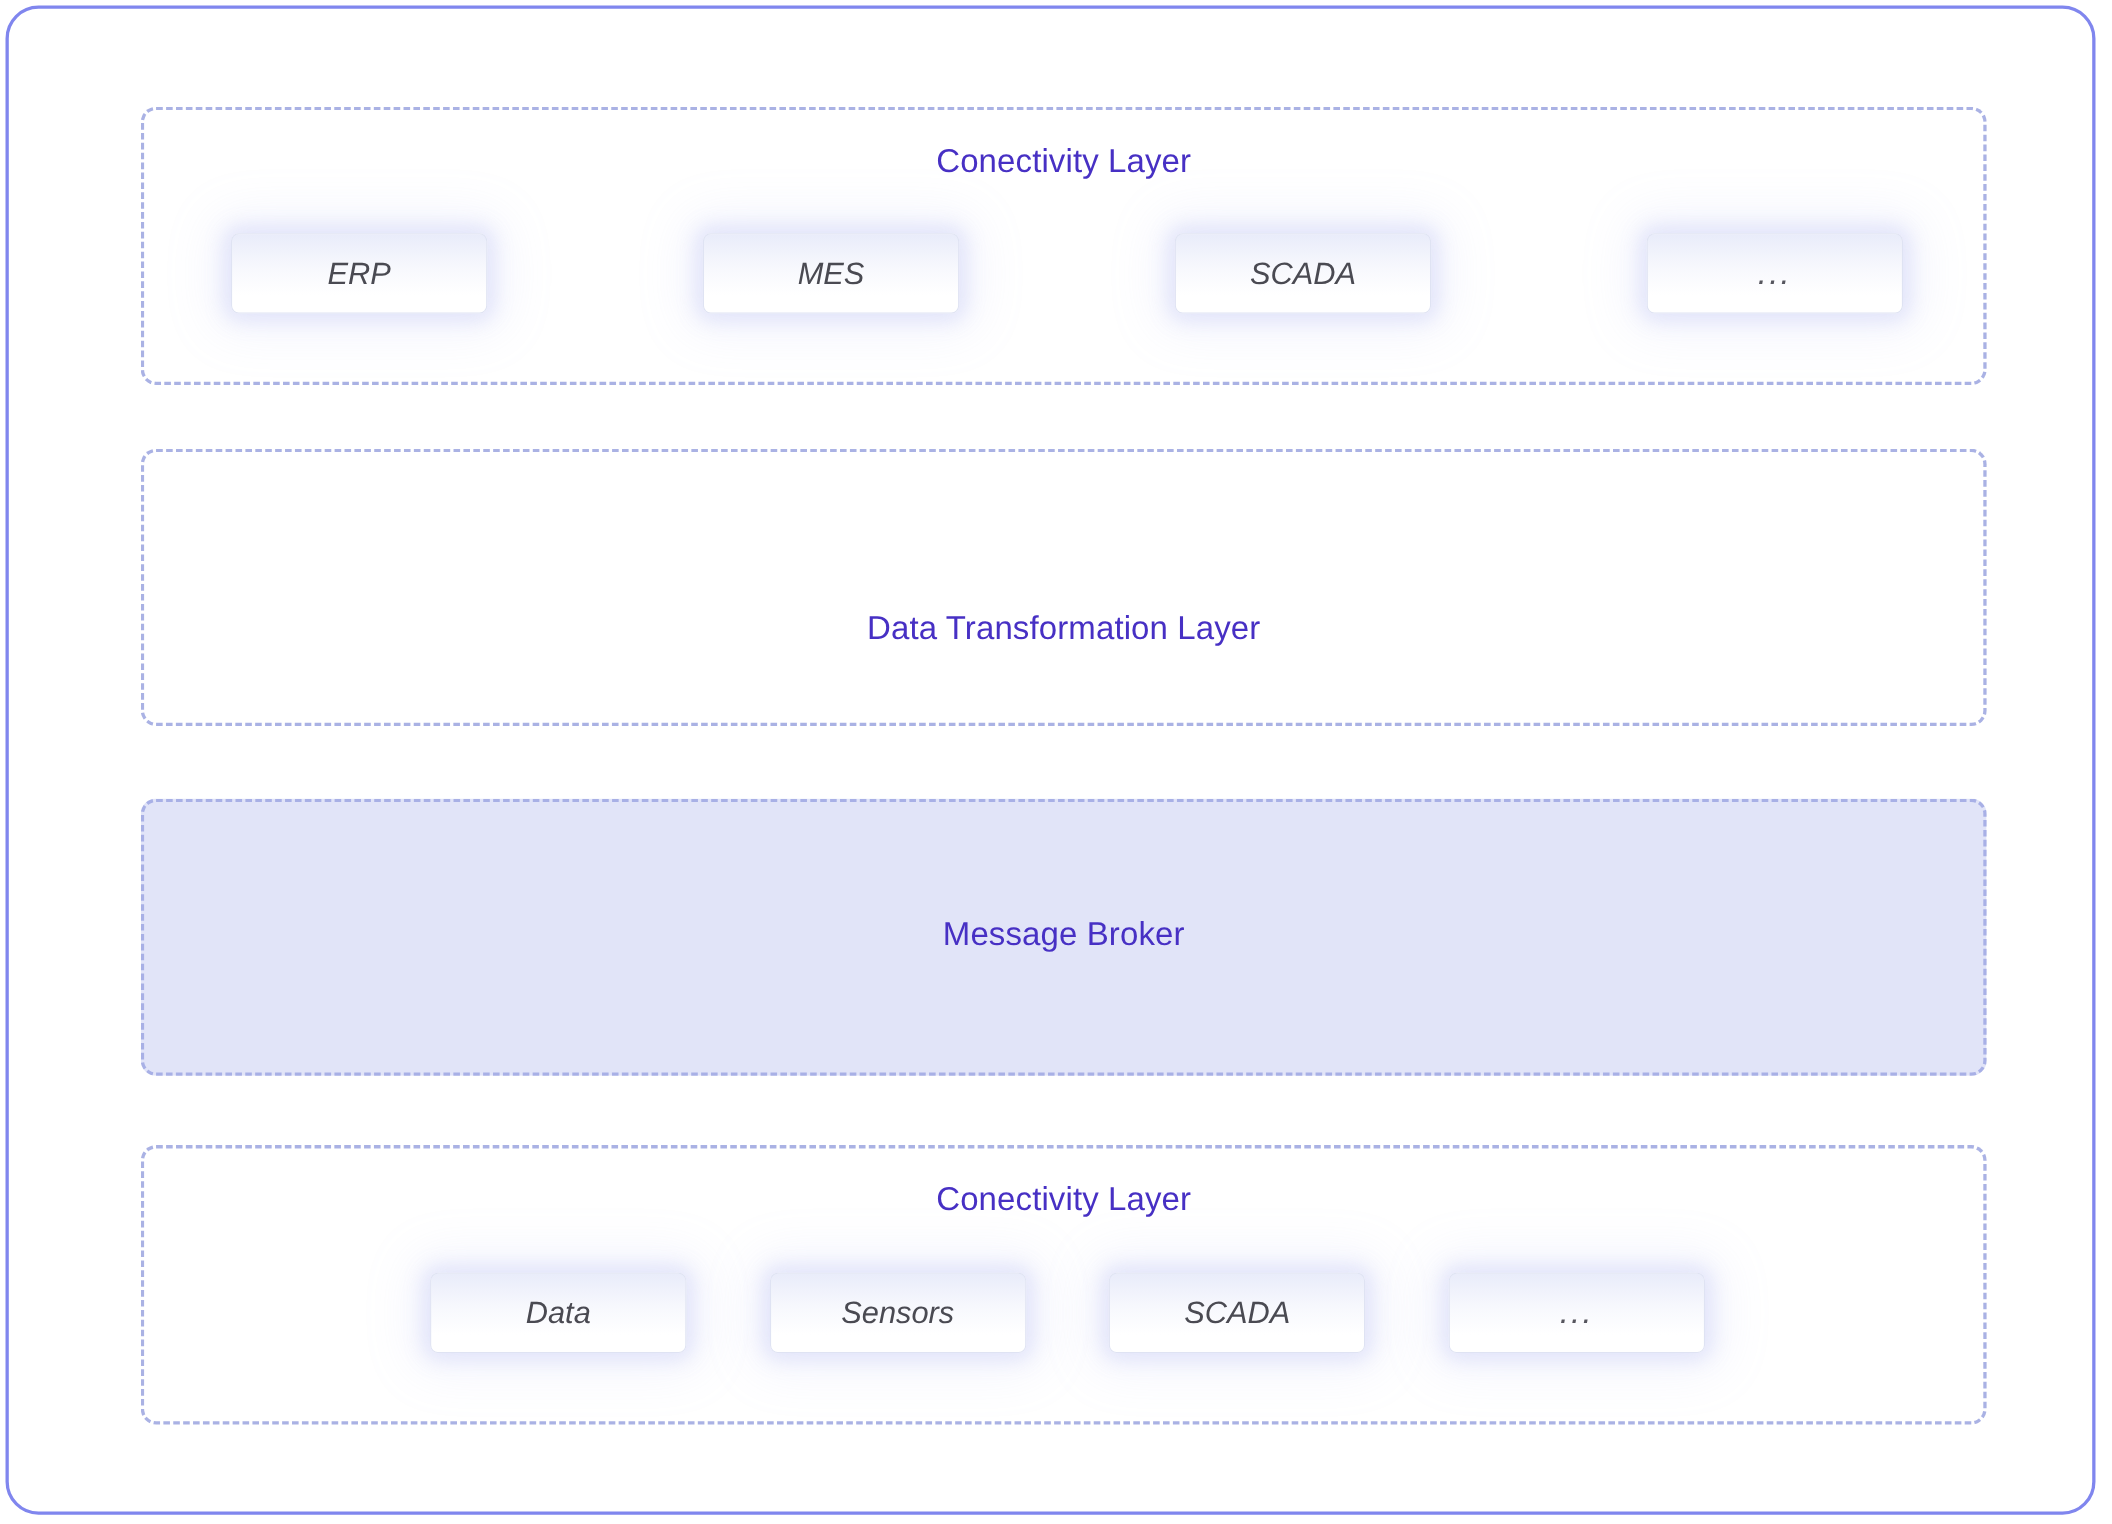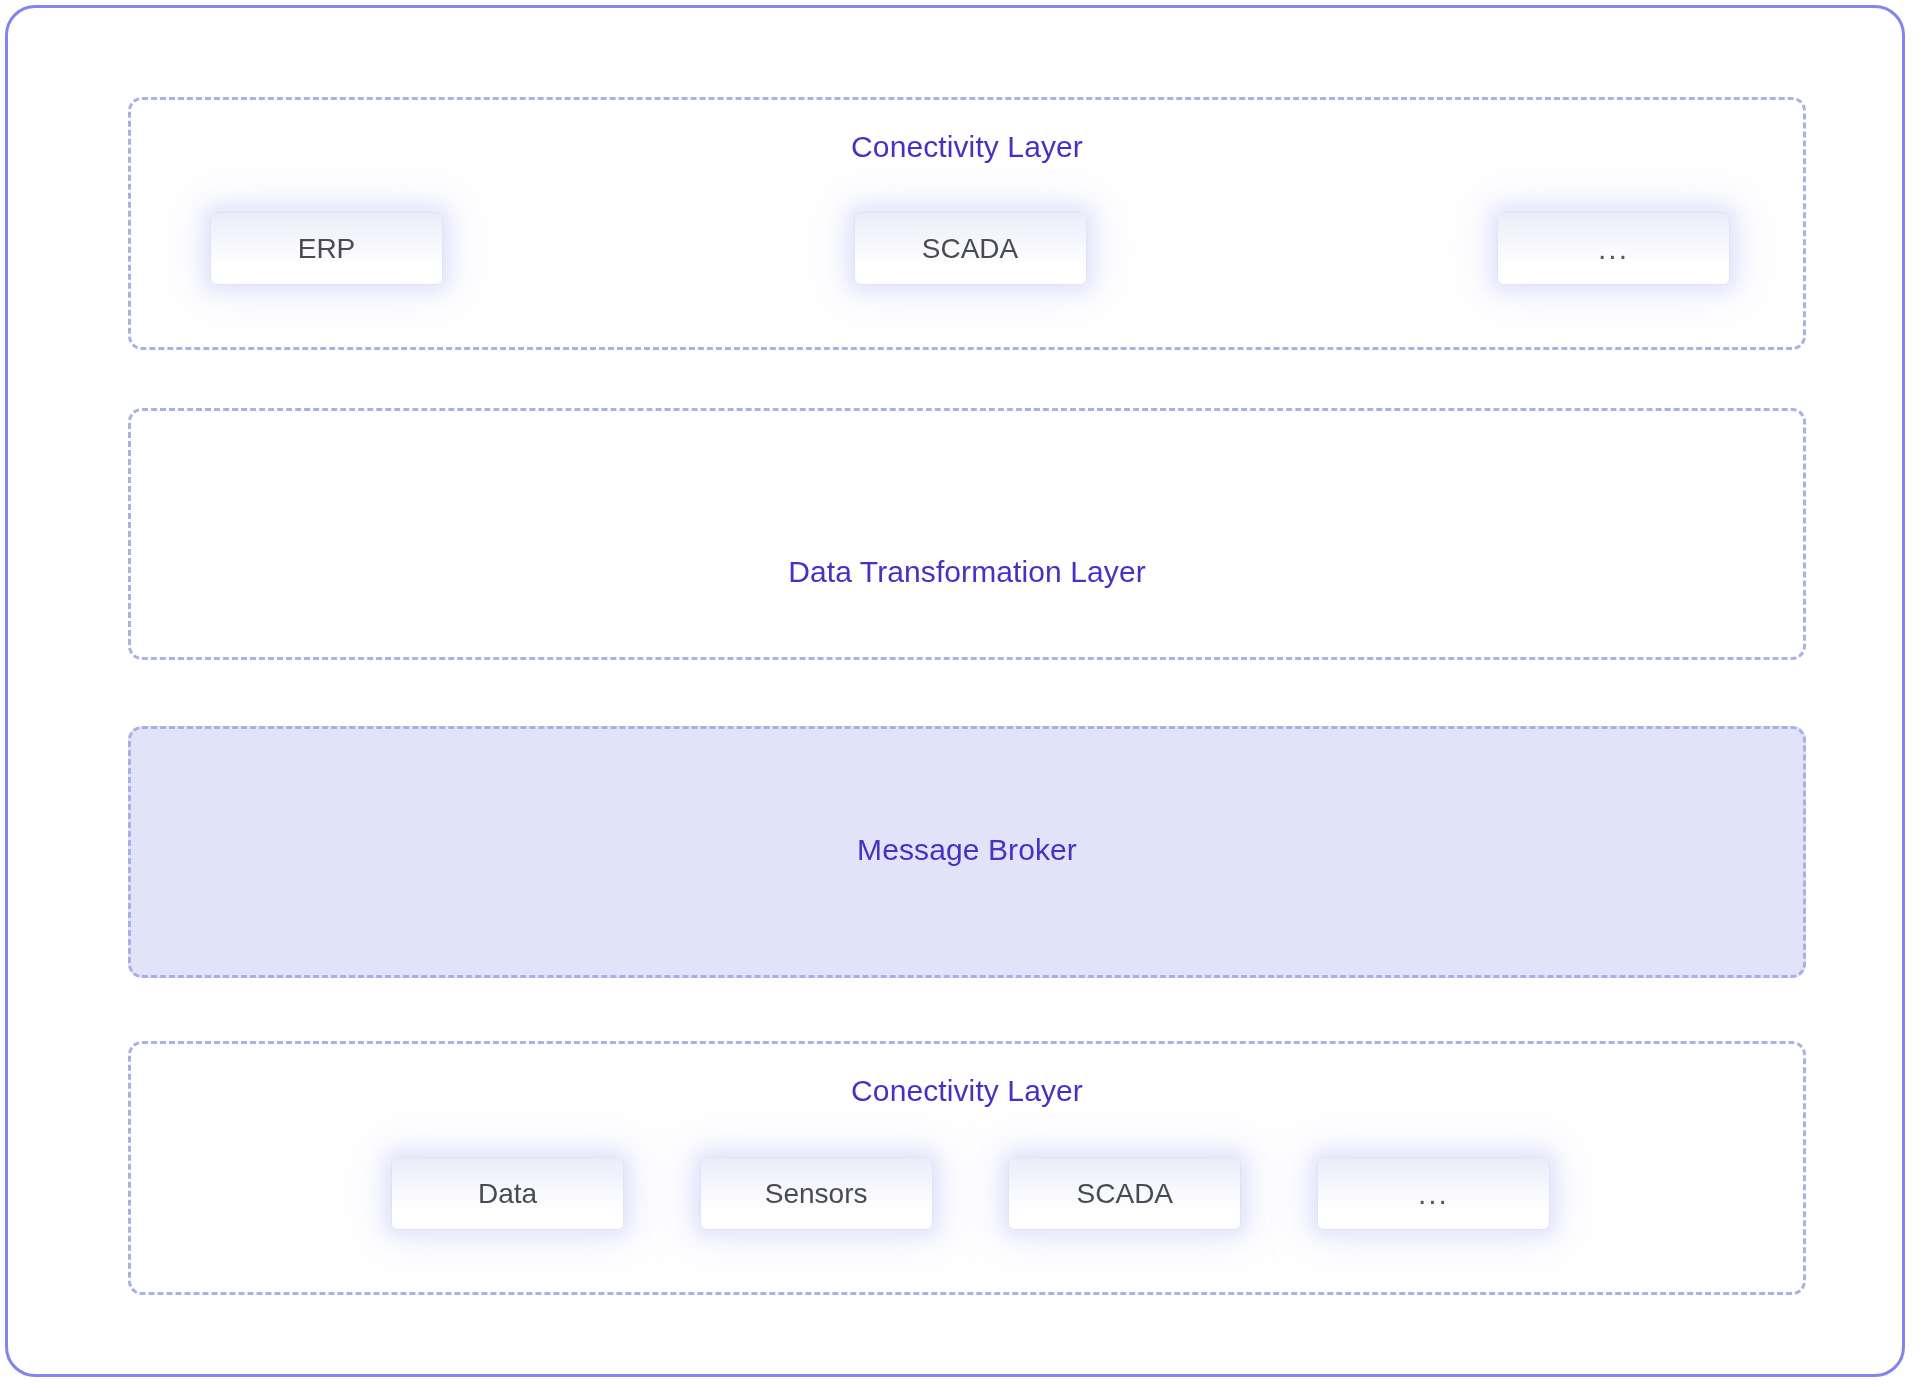--- a/index.html
+++ b/index.html
@@ -80,39 +80,43 @@
       0 0 18px 6px rgba(150,160,235,0.22),
       0 0 46px 16px rgba(160,170,240,0.13);
     display: flex;
     align-items: center;
     justify-content: center;
     color: #4a4a52;
     font-size: 28px;
     font-weight: 400;
     line-height: 1;
     white-space: nowrap;
+    font-style: italic;
   }
   .chip.ellipsis {
     color: #56565e;
     font-size: 30px;
     letter-spacing: 2px;
   }
 </style>
 </head>
 <body>
 
 <div id="canvas">
 
   <div class="outer-frame"></div>
 
   <div class="layer" style="top:97px; height:253px;">
     <div class="layer-title" style="top:32px;">Conectivity Layer</div>
     <div class="chip-row" style="left:79px; top:112px; width:1520px; justify-content:space-between;">
       <div class="chip" style="width:233px;">
         <span>ERP</span>
+      </div>
+      <div class="chip" style="width:233px;">
+        <span>MES</span>
       </div>
       <div class="chip" style="width:233px;">
         <span>SCADA</span>
       </div>
       <div class="chip ellipsis" style="width:233px;">
         <span>...</span>
       </div>
     </div>
   </div>
 

